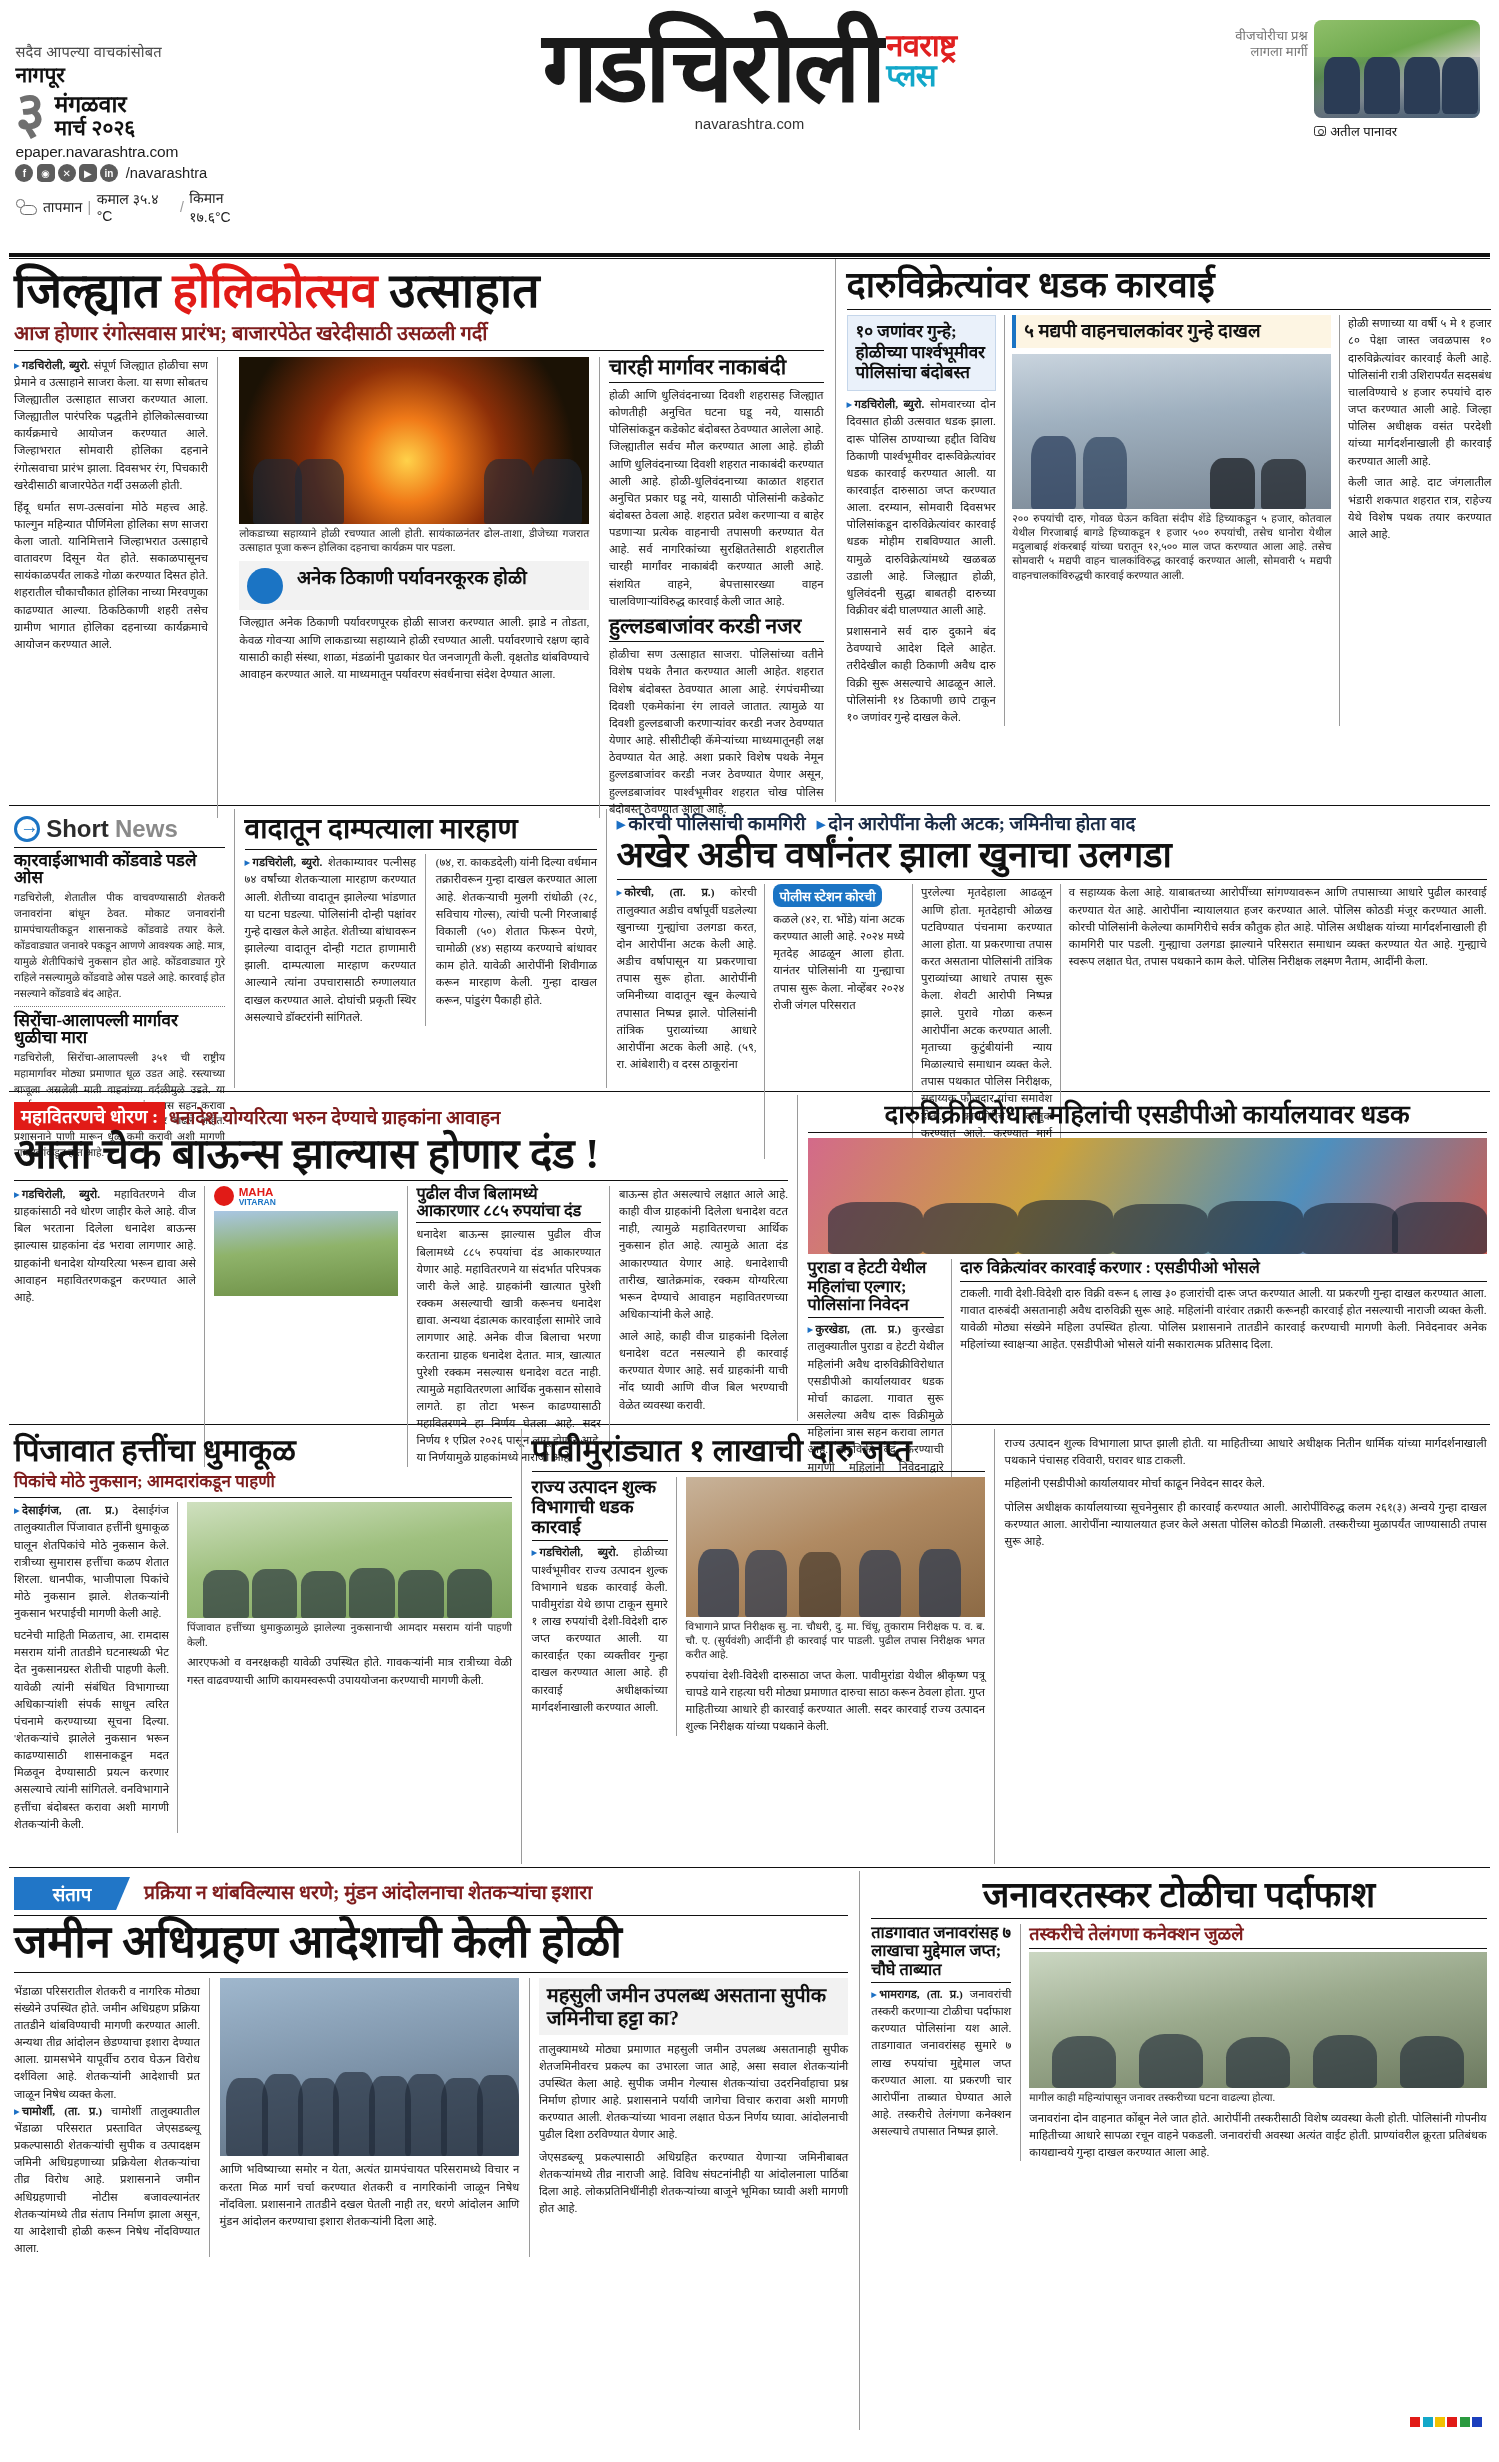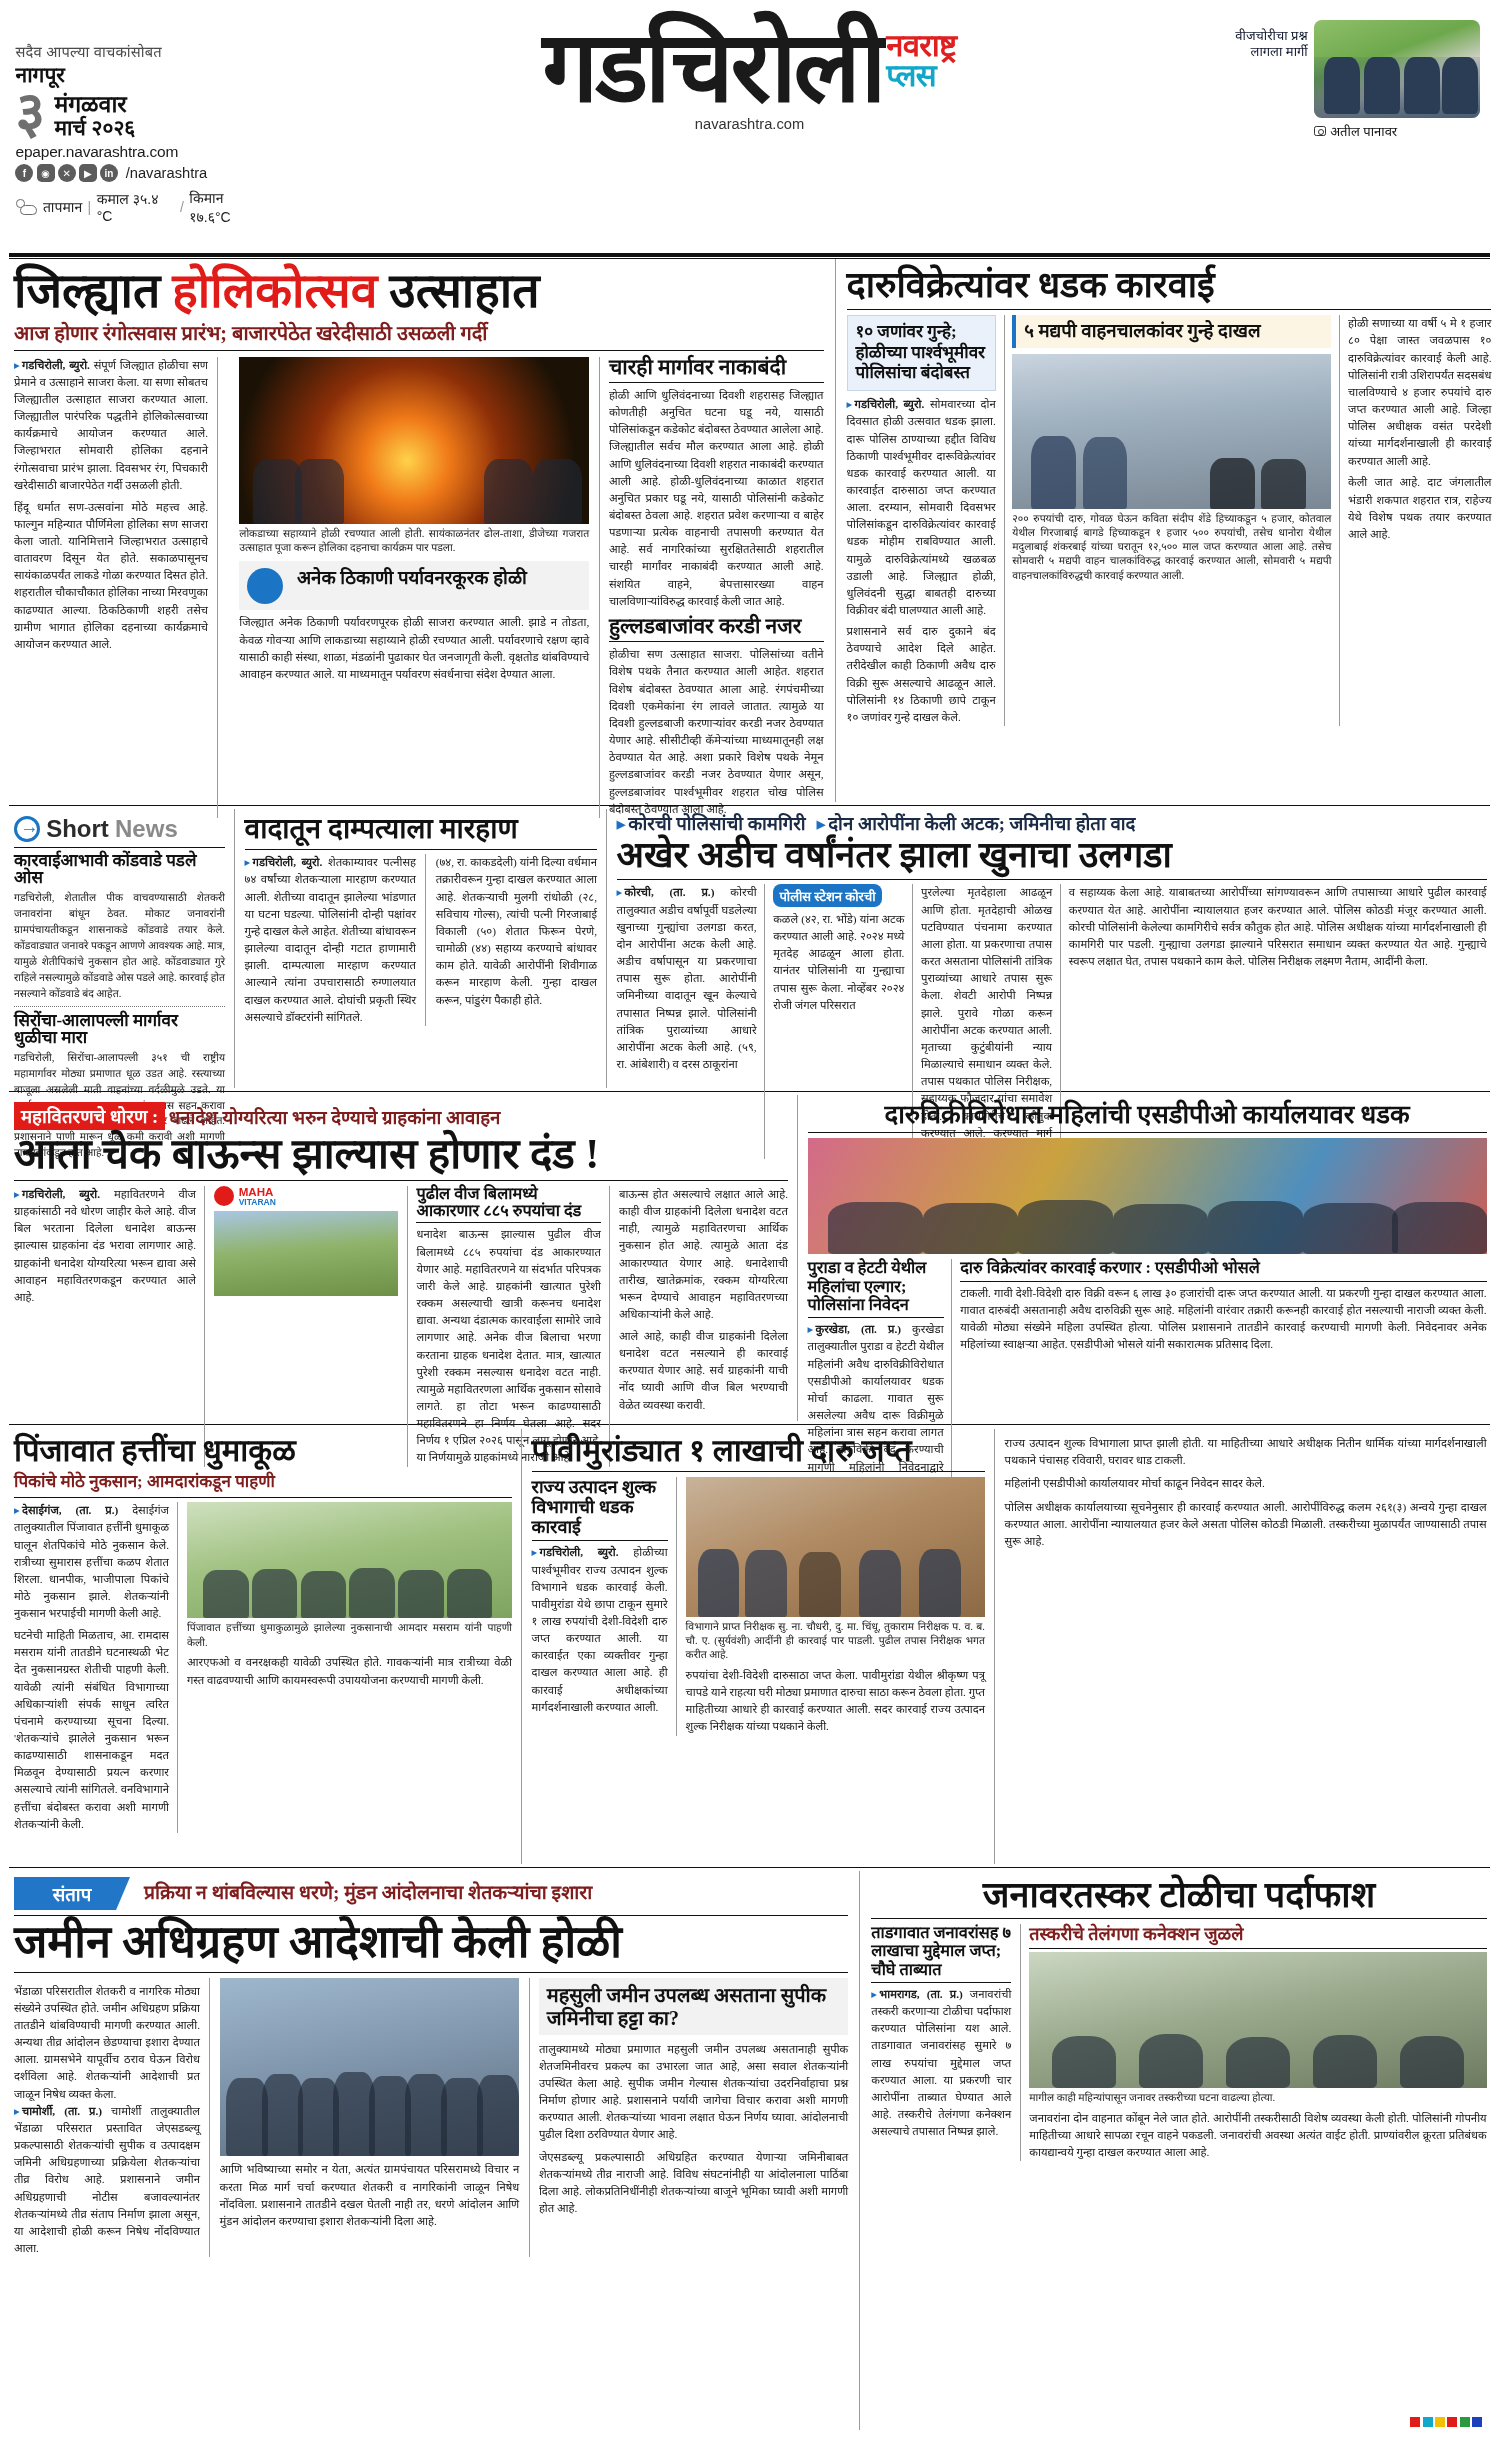--- a/index.html
+++ b/index.html
@@ -41,21 +41,21 @@
   .logo-main { font-size: 99px; font-weight: 900; letter-spacing: -3.1px; color: #1a1a1a; line-height: .92;
                font-family: "Liberation Serif", "DejaVu Serif", serif; }
   .logo-badge { margin-left: 3.1px; margin-bottom: 12.4px; }
   .logo-nav { background: #fff; color: #e02020; font-size: 31px; font-weight: 900; line-height: .98;
               font-family: "Liberation Serif", serif; letter-spacing: -0.8px;}
   .logo-plus { background: #fff; color: #12a7c9; font-size: 31px; font-weight: 900; line-height: .98;
                font-family: "Liberation Serif", serif; letter-spacing: -0.8px;}
   .site-url { text-align: center; font-size: 14.7px; color: #333; margin-top: 3.1px; }
 
   .mh-right { width: 256px; display: flex; align-items: flex-start; gap: 6.2px; padding-top: 12.4px; }
-  .mh-rcap { width: 74px; font-size: 13px; line-height: 1.25; color: #0f172a; text-align: right; padding-top: 7.8px; }
+  .mh-rcap { width: 74px; font-size: 13px; line-height: 1.25; color: #737373; text-align: right; padding-top: 7.8px; }
   .mh-rphoto { width: 166px; height: 98px; border-radius: 7.8px; overflow: hidden; position: relative;
       background: linear-gradient(160deg,#8fbf6a 0%, #6da84c 38%, #cfcfc6 62%, #8aa2b5 100%); }
   .mh-rphoto .men { position:absolute; bottom:0; left:0; right:0; height:62%;
       background: linear-gradient(180deg, rgba(60,90,120,.15), rgba(35,55,80,.65)); }
   .mh-rphoto .p { position:absolute; bottom:4%; width:22%; height:58%; border-radius: 28% 28% 10% 10%;
       background:#2b3c55; }
   .byline { font-size: 13px; color: #111; margin-top: 3.9px; display:flex; align-items:center; gap:3.9px; }
   .cam { width:12.4px;height:9.3px;border:1.6px solid #333;border-radius:2.3px; position:relative;}
   .cam:after{content:"";position:absolute;left:3.1px;top:1.6px;width:3.9px;height:3.9px;border:1.2px solid #333;border-radius:50%;}
 

